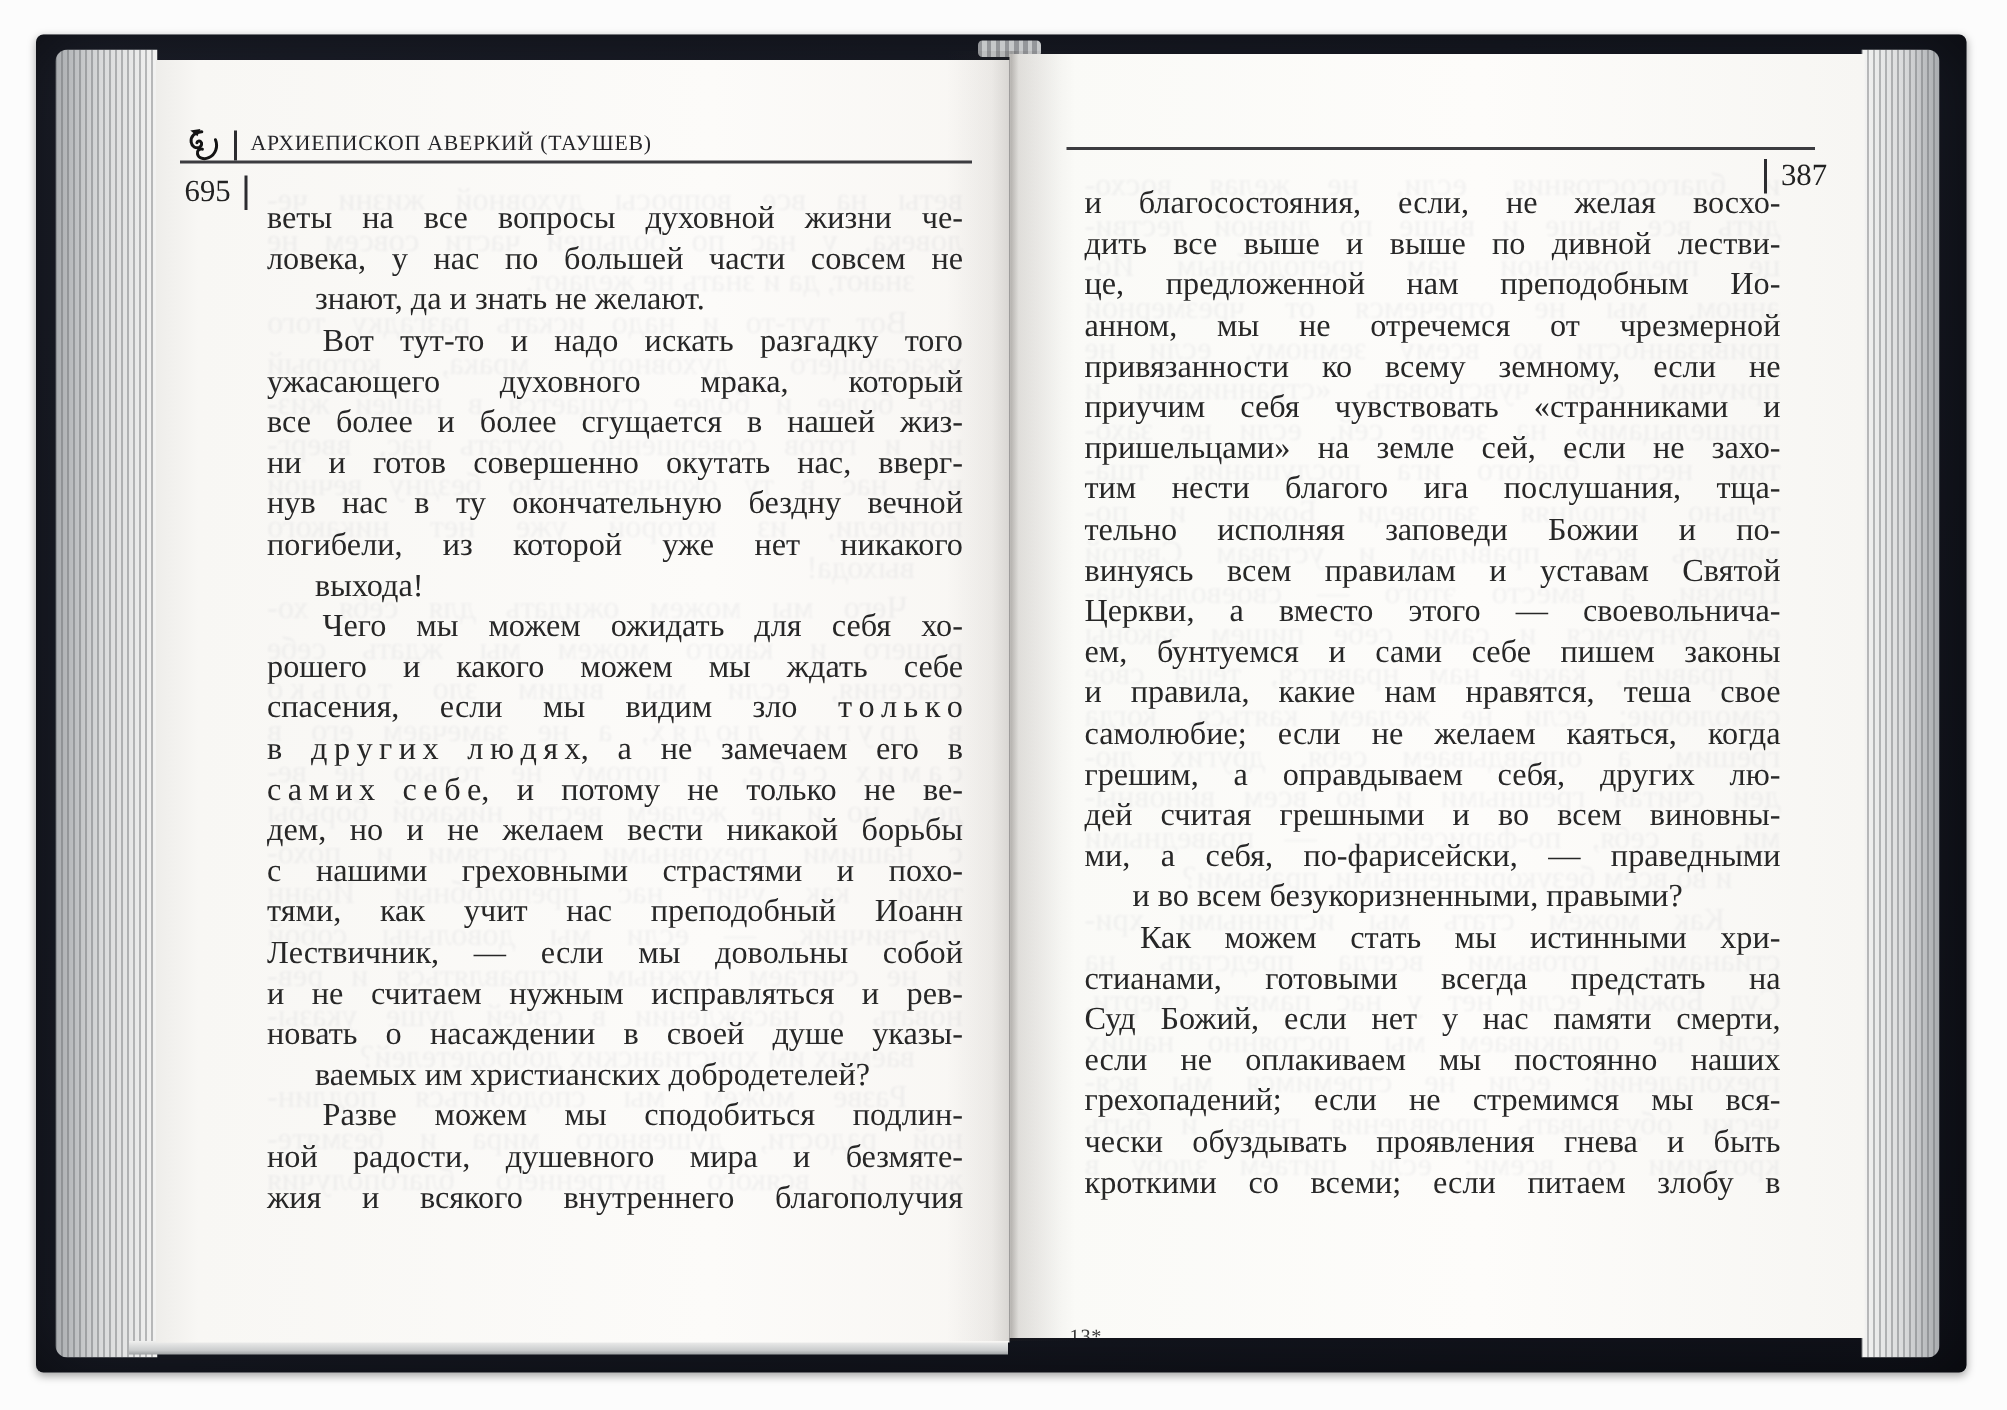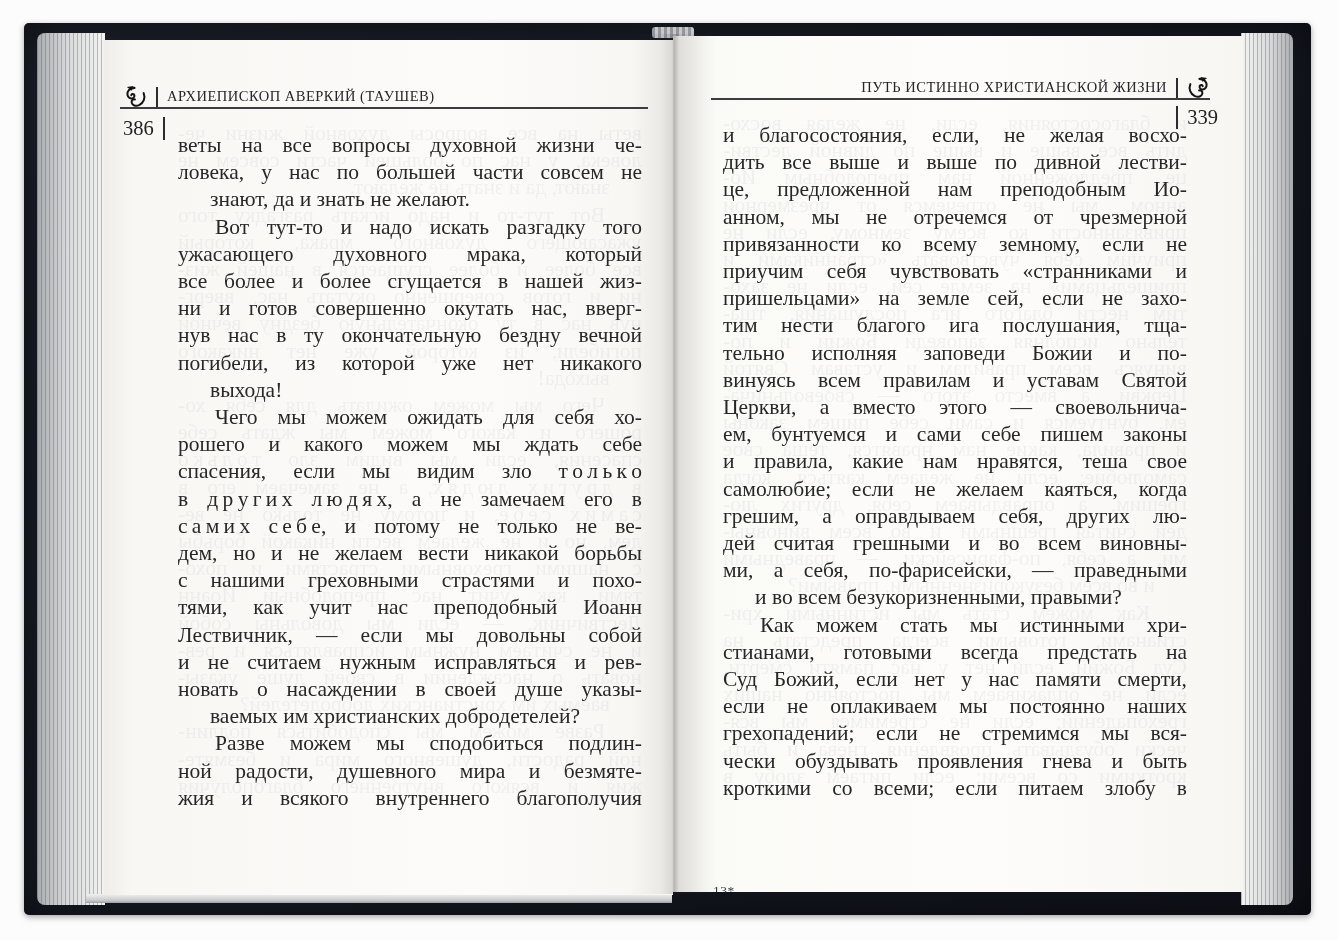--- a/index.html
+++ b/index.html
@@ -108,21 +108,21 @@
           <path d="M3 2 L10 1 L8 6 Z" fill="#141414"></path>
           <path d="M11 3 C6 3 3 6.4 3.6 10.2 C4.1 13.2 6.8 14.8 9.2 13.8 C11 13 11.4 10.8 10.2 9.8 C9.2 9 7.8 9.4 7.6 10.6" fill="none" stroke="#141414" stroke-width="2.1" stroke-linecap="round"></path>
           <path d="M20.5 8.5 C22.5 13.5 20.5 18.8 15.8 21 C12.2 22.6 8.6 21.2 8 18.4 C7.5 16 9.5 14.4 11.4 15.1" fill="none" stroke="#141414" stroke-width="2.1" stroke-linecap="round"></path>
         </svg>
       </span>
       <span class="vbar"></span>
       <span>АРХИЕПИСКОП АВЕРКИЙ (ТАУШЕВ)</span>
     </div>
     <div class="rule rule-left"></div>
     <div class="pagenum pagenum-left">
-      <span>386</span>
+      <span>695</span>
       <span class="vbar vbar-num"></span>
     </div>
     <div class="body body-left">
         <div class="line">веты на все вопросы духовной жизни че-</div>
         <div class="line">ловека, у нас по большей части совсем не</div>
         <div class="line flush">знают, да и знать не желают.</div>
         <div class="line indent">Вот тут-то и надо искать разгадку того</div>
         <div class="line">ужасающего духовного мрака, который</div>
         <div class="line">все более и более сгущается в нашей жиз-</div>
         <div class="line">ни и готов совершенно окутать нас, вверг-</div>
@@ -168,35 +168,24 @@
         <div class="line">ми, а себя, по-фарисейски, — праведными</div>
         <div class="line flush">и во всем безукоризненными, правыми?</div>
         <div class="line indent">Как можем стать мы истинными хри-</div>
         <div class="line">стианами, готовыми всегда предстать на</div>
         <div class="line">Суд Божий, если нет у нас памяти смерти,</div>
         <div class="line">если не оплакиваем мы постоянно наших</div>
         <div class="line">грехопадений; если не стремимся мы вся-</div>
         <div class="line">чески обуздывать проявления гнева и быть</div>
         <div class="line">кроткими со всеми; если питаем злобу в</div>
       </div>
-    <div class="running running-right">
-      <span>ПУТЬ ИСТИННО ХРИСТИАНСКОЙ ЖИЗНИ</span>
-      <span class="vbar"></span>
-      <span class="orn orn-mirror">
-        <svg viewBox="0 0 24 24">
-          <path d="M3 2 L10 1 L8 6 Z" fill="#141414"></path>
-          <path d="M11 3 C6 3 3 6.4 3.6 10.2 C4.1 13.2 6.8 14.8 9.2 13.8 C11 13 11.4 10.8 10.2 9.8 C9.2 9 7.8 9.4 7.6 10.6" fill="none" stroke="#141414" stroke-width="2.1" stroke-linecap="round"></path>
-          <path d="M20.5 8.5 C22.5 13.5 20.5 18.8 15.8 21 C12.2 22.6 8.6 21.2 8 18.4 C7.5 16 9.5 14.4 11.4 15.1" fill="none" stroke="#141414" stroke-width="2.1" stroke-linecap="round"></path>
-        </svg>
-      </span>
-    </div>
     <div class="rule rule-right"></div>
     <div class="pagenum pagenum-right">
       <span class="vbar vbar-num"></span>
-      <span>339</span>
+      <span>387</span>
     </div>
     <div class="body body-right">
         <div class="line">и благосостояния, если, не желая восхо-</div>
         <div class="line">дить все выше и выше по дивной лестви-</div>
         <div class="line">це, предложенной нам преподобным Ио-</div>
         <div class="line">анном, мы не отречемся от чрезмерной</div>
         <div class="line">привязанности ко всему земному, если не</div>
         <div class="line">приучим себя чувствовать «странниками и</div>
         <div class="line">пришельцами» на земле сей, если не захо-</div>
         <div class="line">тим нести благого ига послушания, тща-</div>

